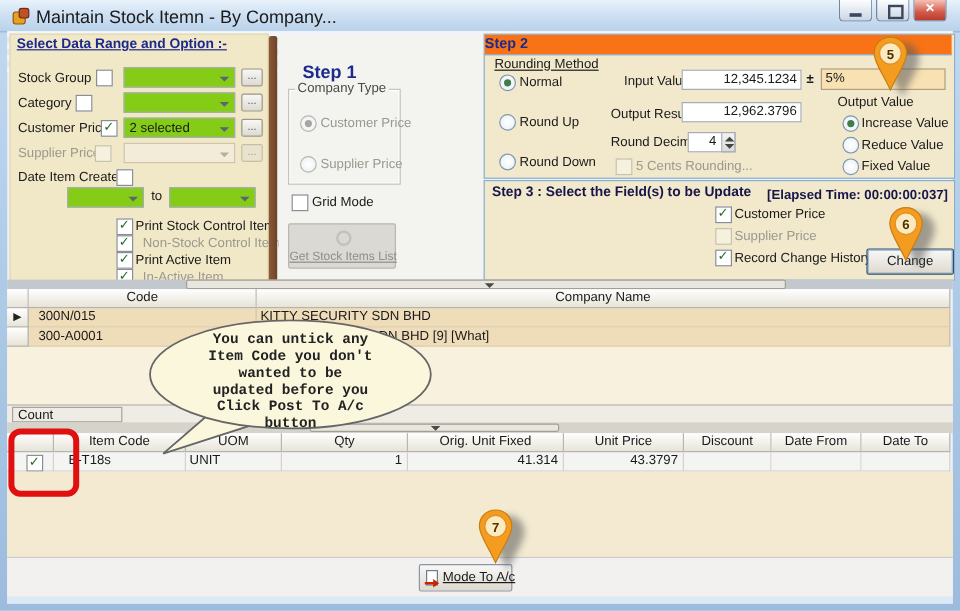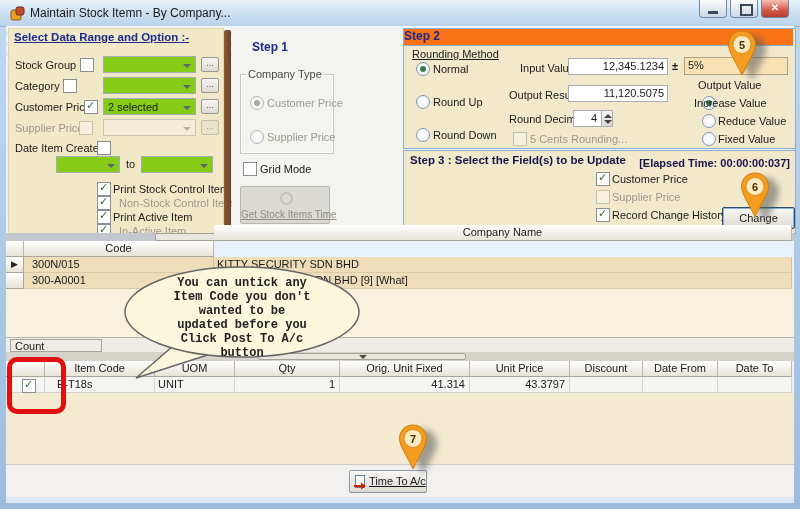--- a/index.html
+++ b/index.html
@@ -64,21 +64,21 @@
   .countbox{border:1px solid #a8a49c;background:#eeece5;line-height:12px;padding-left:4px;box-sizing:border-box}
 </style>
 </head>
 <body>
 
 <div class="abs titlebar">
   <svg class="abs" style="left:10px;top:6px" width="15" height="15">
     <rect x="1" y="4" width="10" height="10" rx="2" fill="#e8a020" stroke="#8a5a10"></rect>
     <rect x="6" y="1" width="8" height="8" rx="2" fill="#c05028" stroke="#70281a"></rect>
   </svg>
-  <span class="abs nowrap" style="left:30px;top:6px;font-size:12px">Maintain Stock Itemn - By Company...</span>
+  <span class="abs nowrap" style="left:30px;top:6px;font-size:15px">Maintain Stock Itemn - By Company...</span>
   <span class="abs winbtn" style="left:699px">
       <span class="minbar"></span>
     </span>
   <span class="abs winbtn" style="left:730px">
       <span class="maxbox"></span>
     </span>
   <span class="abs winbtn close" style="left:761px"><span>✕</span></span>
 </div>
 
 <div class="abs client"></div>
@@ -132,68 +132,68 @@
 <span class="abs cb on" style="left:97px;top:196px"></span>
 <span class="abs nowrap gray" style="left:119px;top:197px">Non-Stock Control Item</span>
 <span class="abs cb on" style="left:97px;top:210px"></span>
 <span class="abs nowrap" style="left:113px;top:211px">Print Active Item</span>
 <span class="abs cb on" style="left:97px;top:224px"></span>
 <span class="abs nowrap gray" style="left:119px;top:225px">In-Active Item</span>
 
 <div class="abs vsplit"></div>
 
 <div class="abs step1col"></div>
-<span class="abs navy nowrap" style="left:252px;top:40px;font-size:12px">Step 1</span>
+<span class="abs navy nowrap" style="left:252px;top:52px;font-size:15px">Step 1</span>
 <div class="abs groupbox" style="left:240px;top:74px;width:92px;height:78px"></div>
 <span class="abs nowrap" style="left:246px;top:68px;background:#f3f3f0;padding:0 2px;color:#4a4a46">Company Type</span>
 <span class="abs radio dis on" style="left:250px;top:96px"></span>
 <span class="abs nowrap gray" style="left:267px;top:97px">Customer Price</span>
 <span class="abs radio dis" style="left:250px;top:130px"></span>
 <span class="abs nowrap gray" style="left:267px;top:131px">Supplier Price</span>
 <span class="abs cb" style="left:243px;top:162px"></span>
 <span class="abs nowrap" style="left:260px;top:163px">Grid Mode</span>
 <div class="abs btn dis" style="left:240px;top:186px;width:90px;height:38px">
   <svg class="abs" style="left:38px;top:4px" width="15" height="15">
       <circle cx="7.5" cy="7.5" r="5.5" fill="none" stroke="#c4c2bb" stroke-width="2"></circle>
     </svg>
-  <span class="abs nowrap" style="left:0;top:22px;width:90px;font-size:10px;text-decoration:underline">Get Stock Items Time</span>
+  <span class="abs nowrap" style="left:0;top:22px;width:90px;font-size:10px;text-decoration:underline">Get Stock Items List</span>
 </div>
 
 <div class="abs panel-tan" style="left:403px;top:28px;width:391px;height:119px;border-color:#88aed2"></div>
 <div class="abs" style="left:404px;top:29px;width:389px;height:16px;background:#f97316;border-bottom:1px solid #88aed2;text-align:left">
   <span class="navy" style="font-size:12px">Step 2</span>
 </div>
 <span class="abs nowrap" style="left:412px;top:48px;text-decoration:underline">Rounding Method</span>
 <span class="abs radio on" style="left:416px;top:62px"></span>
 <span class="abs nowrap" style="left:433px;top:63px">Normal</span>
 <span class="abs radio" style="left:416px;top:95px"></span>
 <span class="abs nowrap" style="left:433px;top:96px">Round Up</span>
 <span class="abs radio" style="left:416px;top:128px"></span>
 <span class="abs nowrap" style="left:433px;top:129px">Round Down</span>
 
 <span class="abs nowrap" style="left:520px;top:62px">Input Value</span>
 <span class="abs tb right" style="left:568px;top:58px;width:100px">12,345.1234</span>
 <span class="abs" style="left:672px;top:60px;font-weight:bold">±</span>
 <span class="abs tb" style="left:684px;top:57px;width:104px;height:18px;background:#f8e2b4;border-color:#b0a080">5%</span>
 
 <span class="abs nowrap" style="left:509px;top:89px">Output Result</span>
-<span class="abs tb right" style="left:568px;top:85px;width:100px">11,120.5075</span>
+<span class="abs tb right" style="left:568px;top:85px;width:100px">12,962.3796</span>
 
 <span class="abs nowrap" style="left:509px;top:113px">Round Decimal</span>
 <span class="abs tb right" style="left:573px;top:110px;width:40px;padding-right:15px">4</span>
 <span class="abs" style="left:601px;top:110px;width:12px;height:17px;background:linear-gradient(#f4f3f0,#dddad2);border:1px solid #a5acb5;box-sizing:border-box">
   <span class="chev" style="left:2px;top:3px;transform:rotate(180deg);border-top-color:#444"></span>
   <span class="chev" style="left:2px;top:9px;border-top-color:#444"></span>
 </span>
 <span class="abs cb dis" style="left:513px;top:132px"></span>
 <span class="abs nowrap gray" style="left:530px;top:133px">5 Cents Rounding...</span>
 
 <span class="abs nowrap" style="left:698px;top:79px;">Output Value</span>
 <span class="abs radio on" style="left:702px;top:96px"></span>
-<span class="abs nowrap" style="left:694px;top:97px">Increase Value</span>
+<span class="abs nowrap" style="left:718px;top:97px">Increase Value</span>
 <span class="abs radio" style="left:702px;top:114px"></span>
 <span class="abs nowrap" style="left:718px;top:115px">Reduce Value</span>
 <span class="abs radio" style="left:702px;top:132px"></span>
 <span class="abs nowrap" style="left:718px;top:133px">Fixed Value</span>
 
 <div class="abs panel-tan" style="left:403px;top:150px;width:391px;height:82px;border-color:#88aed2"></div>
 <span class="abs nowrap" style="left:410px;top:154px;font-weight:bold;color:#15154a;font-size:11.5px">Step 3 : Select the Field(s) to be Update</span>
 <span class="abs nowrap" style="left:560px;top:157px;width:230px;text-align:right;font-weight:bold;color:#15154a">[Elapsed Time: 00:00:00:037]</span>
 <span class="abs cb on" style="left:596px;top:172px"></span>
 <span class="abs nowrap" style="left:612px;top:173px">Customer Price</span>
@@ -205,21 +205,21 @@
 
 <div class="abs splitbar" style="left:6px;top:233px;width:788px;height:8px">
   <span class="splitbtn abs" style="left:149px;top:0;width:500px;height:8px">
     <span class="chev" style="left:248px;top:2px"></span>
   </span>
 </div>
 
 <div class="abs">
   <div class="abs gh" style="left:6px;top:241px;width:18px"></div>
   <div class="abs gh" style="left:24px;top:241px;width:190px">Code</div>
-  <div class="abs gh" style="left:214px;top:225px;width:578px">Company Name</div>
+  <div class="abs gh" style="left:214px;top:241px;width:578px">Company Name</div>
 
   <div class="abs rowsel" style="left:6px;top:257px;width:18px">▶</div>
   <div class="abs gc" style="left:24px;top:257px;width:190px;padding-left:8px">300N/015</div>
   <div class="abs gc" style="left:214px;top:257px;width:578px;padding-left:3px">KITTY SECURITY SDN BHD</div>
 
   <div class="abs rowsel" style="left:6px;top:273px;width:18px"></div>
   <div class="abs gc" style="left:24px;top:273px;width:190px;padding-left:8px">300-A0001</div>
   <div class="abs gc" style="left:214px;top:273px;width:578px;padding-left:3px">AB ENTERPRISE SDN BHD [9] [What]</div>
 
   <div class="abs" style="left:6px;top:289px;width:788px;height:48px;background:#f8f1dd"></div>
@@ -258,21 +258,21 @@
 
   <div class="abs" style="left:6px;top:393px;width:788px;height:71px;background:#f3ead1"></div>
 </div>
 
 <div class="abs" style="left:6px;top:464px;width:788px;height:33px;background:#f2f1ef;border-top:1px solid #cfccc6;box-sizing:border-box">
   <div class="abs btn" style="left:343px;top:5px;width:78px;height:23px">
     <svg class="abs" style="left:3px;top:4px" width="14" height="15">
       <rect x="2.5" y="0.5" width="9" height="12" fill="#fff" stroke="#6b7f94"></rect>
       <path d="M1 10 L8 10 L8 7.5 L13 11 L8 14.5 L8 12 L1 12 Z" fill="#cc2200"></path>
     </svg>
-    <span class="abs nowrap" style="left:19px;top:4px;text-decoration:underline">Time To A/c</span>
+    <span class="abs nowrap" style="left:19px;top:4px;text-decoration:underline">Mode To A/c</span>
   </div>
 </div>
 <div class="abs" style="left:6px;top:497px;width:788px;height:6px;background:#dce8f4"></div>
 
 <svg class="abs" style="left:118px;top:266px" width="250" height="122">
   <polygon points="55,80 18,112 105,84" fill="#fbf7dd" stroke="#666" stroke-width="1.5"></polygon>
   <ellipse cx="124" cy="46" rx="117" ry="45" fill="#fbf7dd" stroke="#666" stroke-width="1.5"></ellipse>
 </svg>
 <div class="abs balloon-text" style="left:128px;top:276px;width:228px">You can untick any
 Item Code you don't

